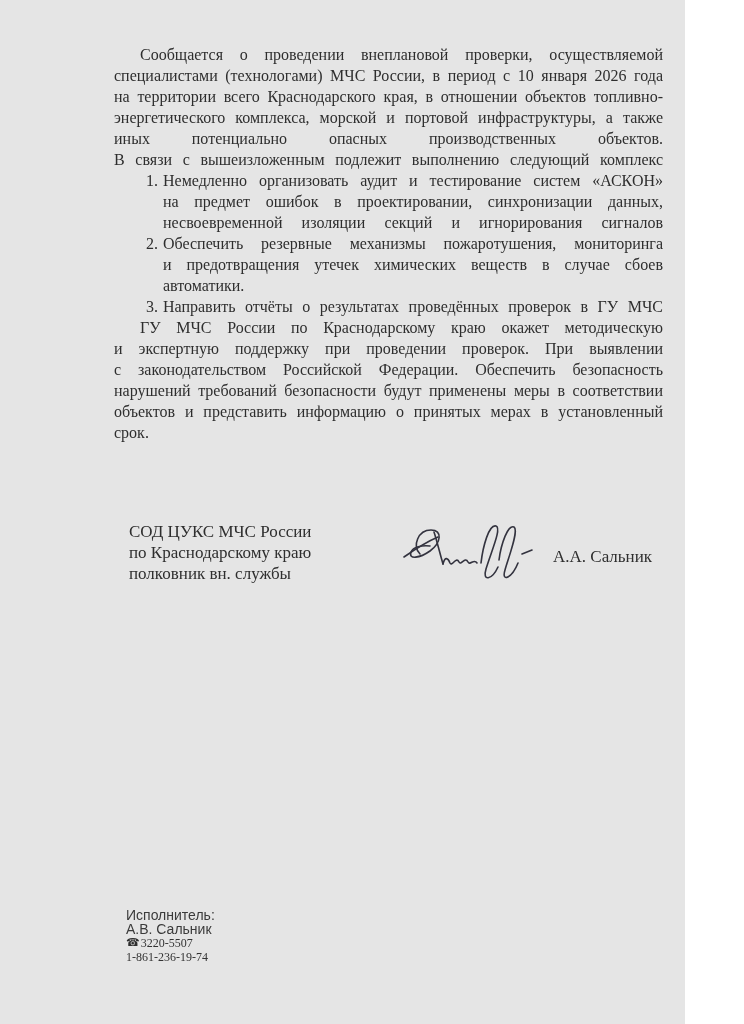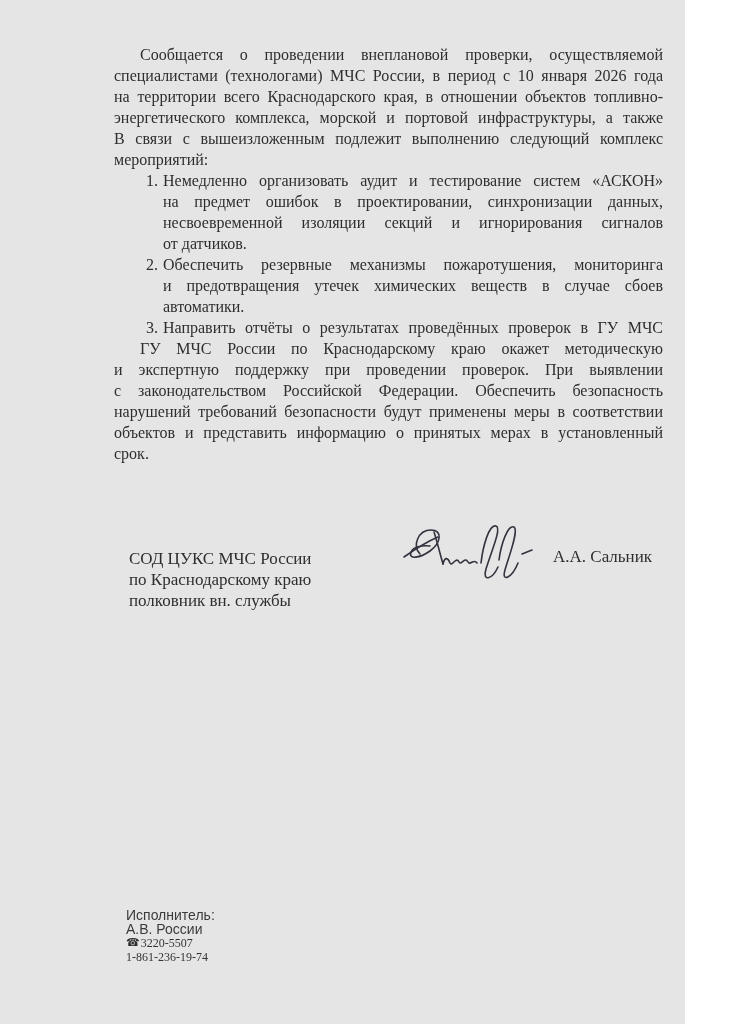--- a/index.html
+++ b/index.html
@@ -63,21 +63,20 @@
     width: 744px;
     height: 0;
   }
   .sig-org {
     position: absolute;
     left: 129px;
     top: 521px;
     font-size: 17px;
     line-height: 21px;
     width: 230px;
-    margin-top: 27px;
   }
   .sig-scribble {
     position: absolute;
     left: 398px;
     top: 512px;
     width: 135px;
     height: 80px;
   }
   .sig-name {
     position: absolute;
@@ -119,32 +118,31 @@
 
 <div class="page">
 
   <div class="body-col">
 
     <div class="para">
       <div class="ln ind">Сообщается о проведении внеплановой проверки, осуществляемой</div>
       <div class="ln">специалистами (технологами) МЧС России, в период с 10 января 2026 года</div>
       <div class="ln">на территории всего Краснодарского края, в отношении объектов топливно-</div>
       <div class="ln">энергетического комплекса, морской и портовой инфраструктуры, а также</div>
+      <div class="ln">иных потенциально опасных производственных объектов.</div>
       <div class="ln">В связи с вышеизложенным подлежит выполнению следующий комплекс</div>
-      <div class="ln last">мероприятий:</div>
     </div>
 
     <ol class="olist">
       <li class="li">
         <span class="num">1.</span>
         <div class="li-text">
           <div class="ln">Немедленно организовать аудит и тестирование систем «АСКОН»</div>
           <div class="ln">на предмет ошибок в проектировании, синхронизации данных,</div>
           <div class="ln">несвоевременной изоляции секций и игнорирования сигналов</div>
-          <div class="ln last">от датчиков.</div>
         </div>
       </li>
       <li class="li">
         <span class="num">2.</span>
         <div class="li-text">
           <div class="ln">Обеспечить резервные механизмы пожаротушения, мониторинга</div>
           <div class="ln">и предотвращения утечек химических веществ в случае сбоев</div>
           <div class="ln last">автоматики.</div>
         </div>
       </li>
@@ -186,21 +184,21 @@
           <path d="M124,42 L134,38"></path>
         </g>
       </svg>
     </div>
 
     <div class="sig-name">А.А. Сальник</div>
   </div>
 
   <div class="footer">
     <div class="sans">Исполнитель:</div>
-    <div class="sans">А.В. России</div>
+    <div class="sans">А.В. Сальник</div>
     <div class="phone-line serif">
       <span class="phone-glyph">☎</span>
         <span>3220-5507</span>
     </div>
     <div class="serif">1-861-236-19-74</div>
   </div>
 
 </div>
 
 </body></html>

